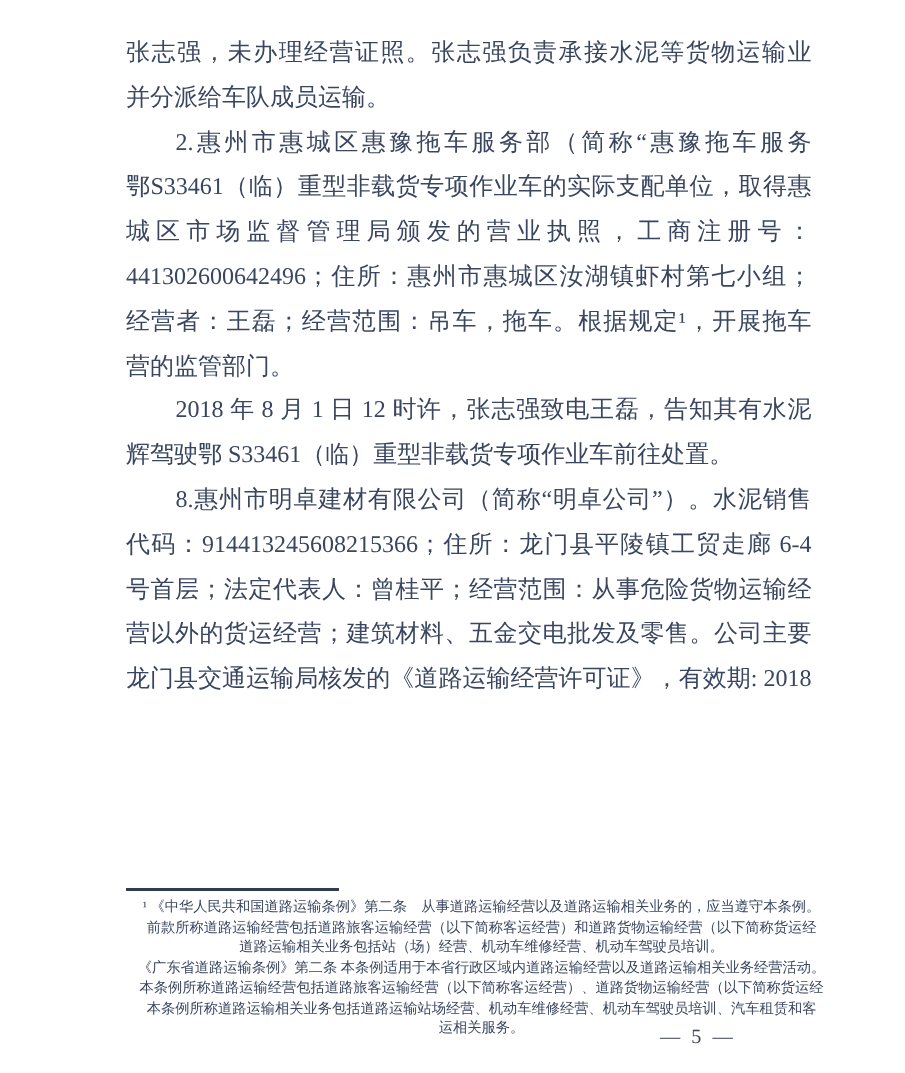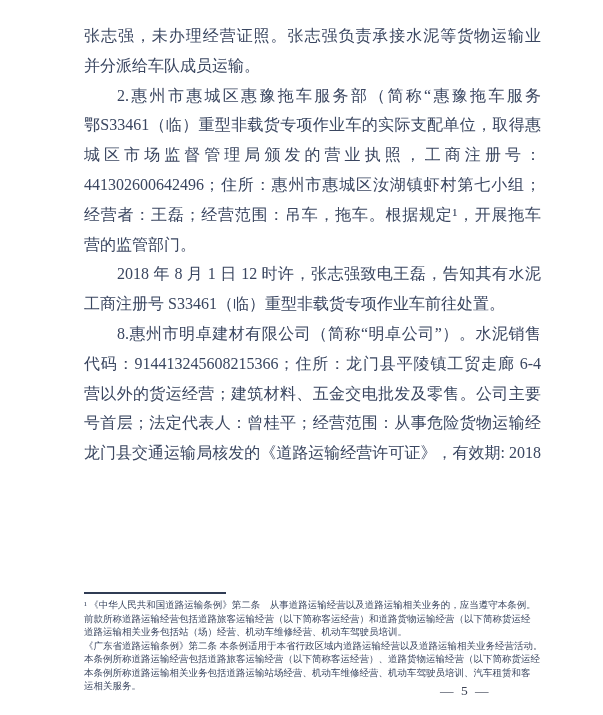--- a/index.html
+++ b/index.html
@@ -49,21 +49,21 @@
     position: absolute;
     left: 84px;
     top: 599px;
     width: 474px;
   }
   .footnote-line {
     font-size: 9.5px;
     height: 13.5px;
     line-height: 13.5px;
     overflow: hidden;
-    text-align: left;
+    text-align: center;
     color: #3a4660;
   }
   .page-number {
     position: absolute;
     left: 440px;
     top: 682px;
     width: 110px;
     font-size: 13.5px;
     line-height: 18px;
     letter-spacing: 2px;
@@ -80,25 +80,25 @@
 
   <div class="body-line">张志强，未办理经营证照。张志强负责承接水泥等货物运输业务，</div>
       <div class="body-line para-end">并分派给车队成员运输。</div>
       <div class="body-line indent">2.惠州市惠城区惠豫拖车服务部（简称“惠豫拖车服务部”）。</div>
       <div class="body-line">鄂S33461（临）重型非载货专项作业车的实际支配单位，取得惠</div>
       <div class="body-line">城区市场监督管理局颁发的营业执照，工商注册号：</div>
       <div class="body-line">441302600642496；住所：惠州市惠城区汝湖镇虾村第七小组；</div>
       <div class="body-line">经营者：王磊；经营范围：吊车，拖车。根据规定¹，开展拖车</div>
       <div class="body-line para-end">营的监管部门。</div>
       <div class="body-line indent">2018 年 8 月 1 日 12 时许，张志强致电王磊，告知其有水泥</div>
-      <div class="body-line para-end">工商注册号 S33461（临）重型非载货专项作业车前往处置。</div>
+      <div class="body-line para-end">辉驾驶鄂 S33461（临）重型非载货专项作业车前往处置。</div>
       <div class="body-line indent">8.惠州市明卓建材有限公司（简称“明卓公司”）。水泥销售</div>
       <div class="body-line">代码：914413245608215366；住所：龙门县平陵镇工贸走廊 6-4</div>
+      <div class="body-line">号首层；法定代表人：曾桂平；经营范围：从事危险货物运输经</div>
       <div class="body-line">营以外的货运经营；建筑材料、五金交电批发及零售。公司主要</div>
-      <div class="body-line">号首层；法定代表人：曾桂平；经营范围：从事危险货物运输经</div>
       <div class="body-line">龙门县交通运输局核发的《道路运输经营许可证》，有效期: 2018</div>
     </div>
 
   <div class="footnote-divider"></div>
 
   <div class="footnotes">
 
   <div class="footnote-line">¹ 《中华人民共和国道路运输条例》第二条　从事道路运输经营以及道路运输相关业务的，应当遵守本条例。</div>
       <div class="footnote-line">前款所称道路运输经营包括道路旅客运输经营（以下简称客运经营）和道路货物运输经营（以下简称货运经营）；</div>
       <div class="footnote-line">道路运输相关业务包括站（场）经营、机动车维修经营、机动车驾驶员培训。</div>

